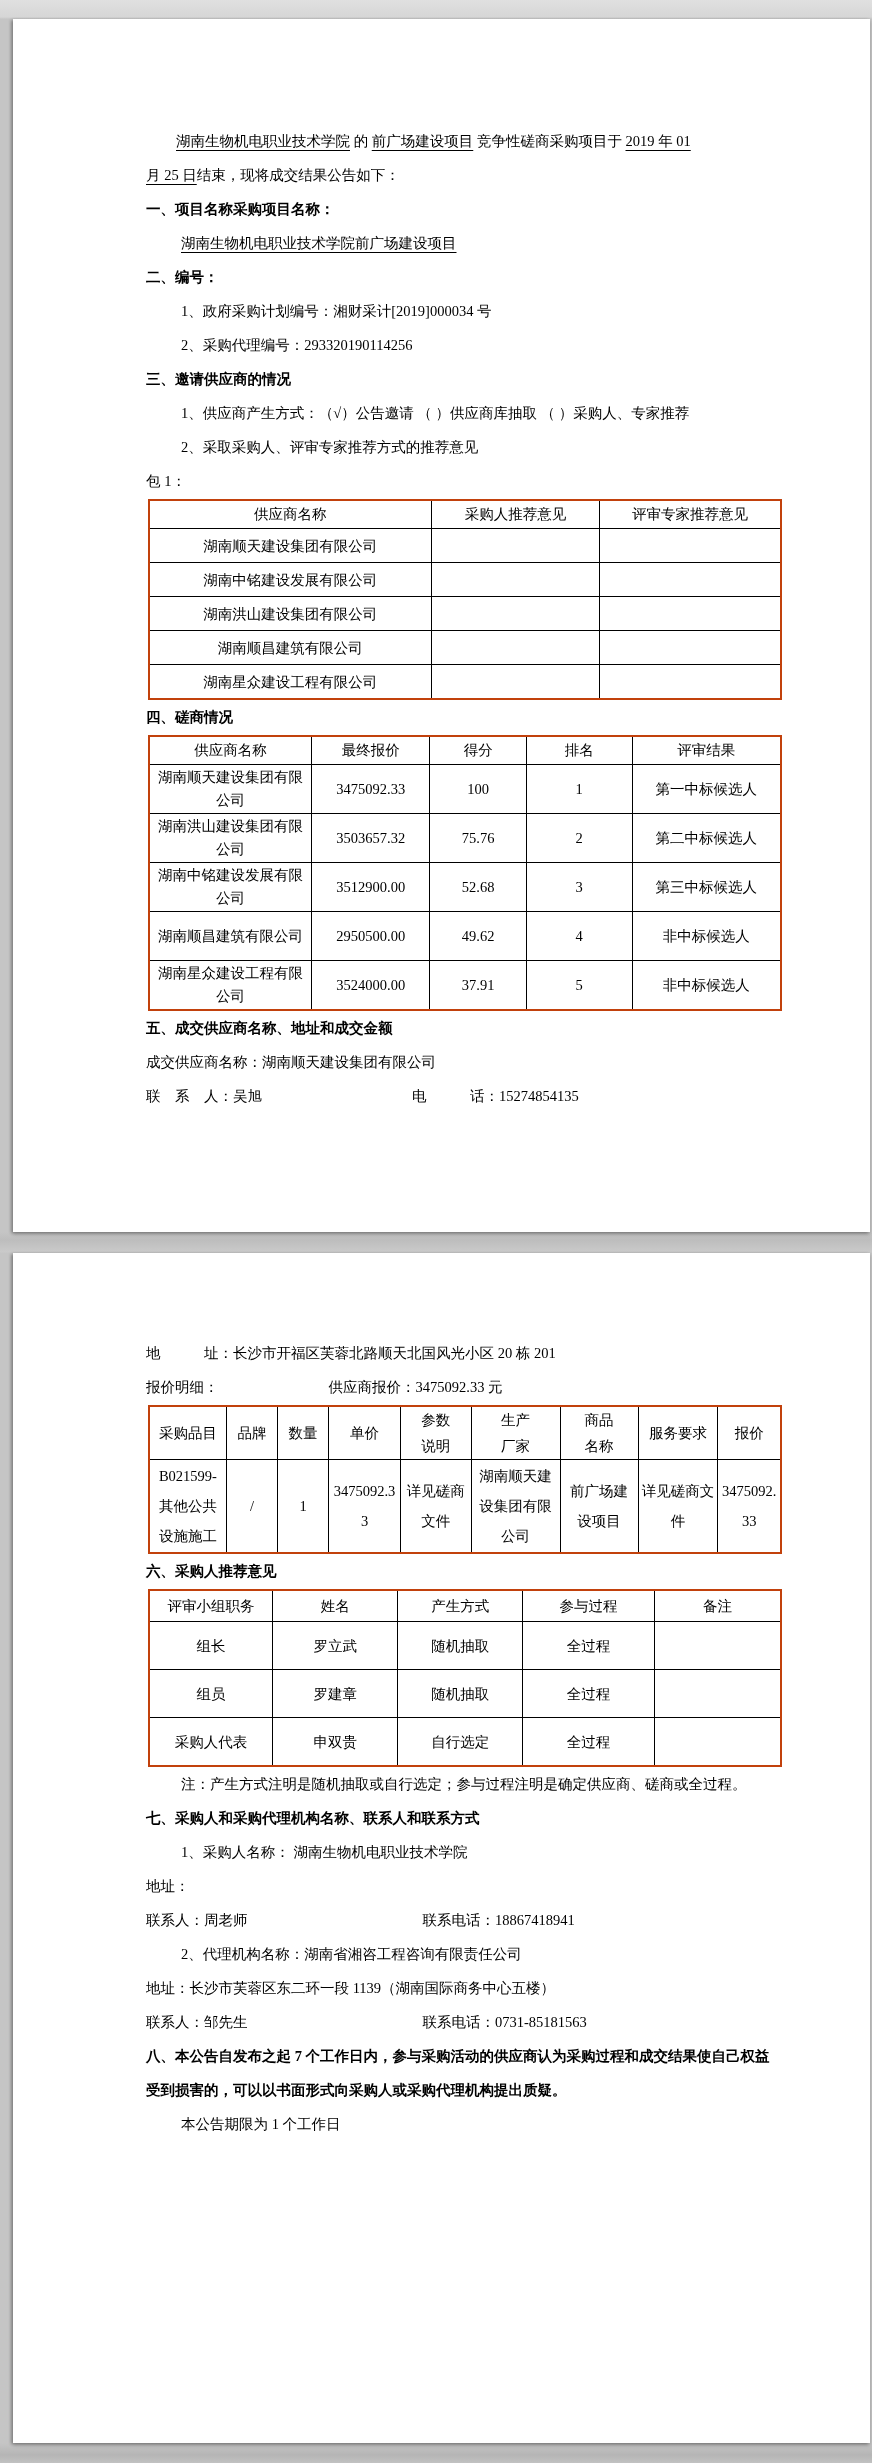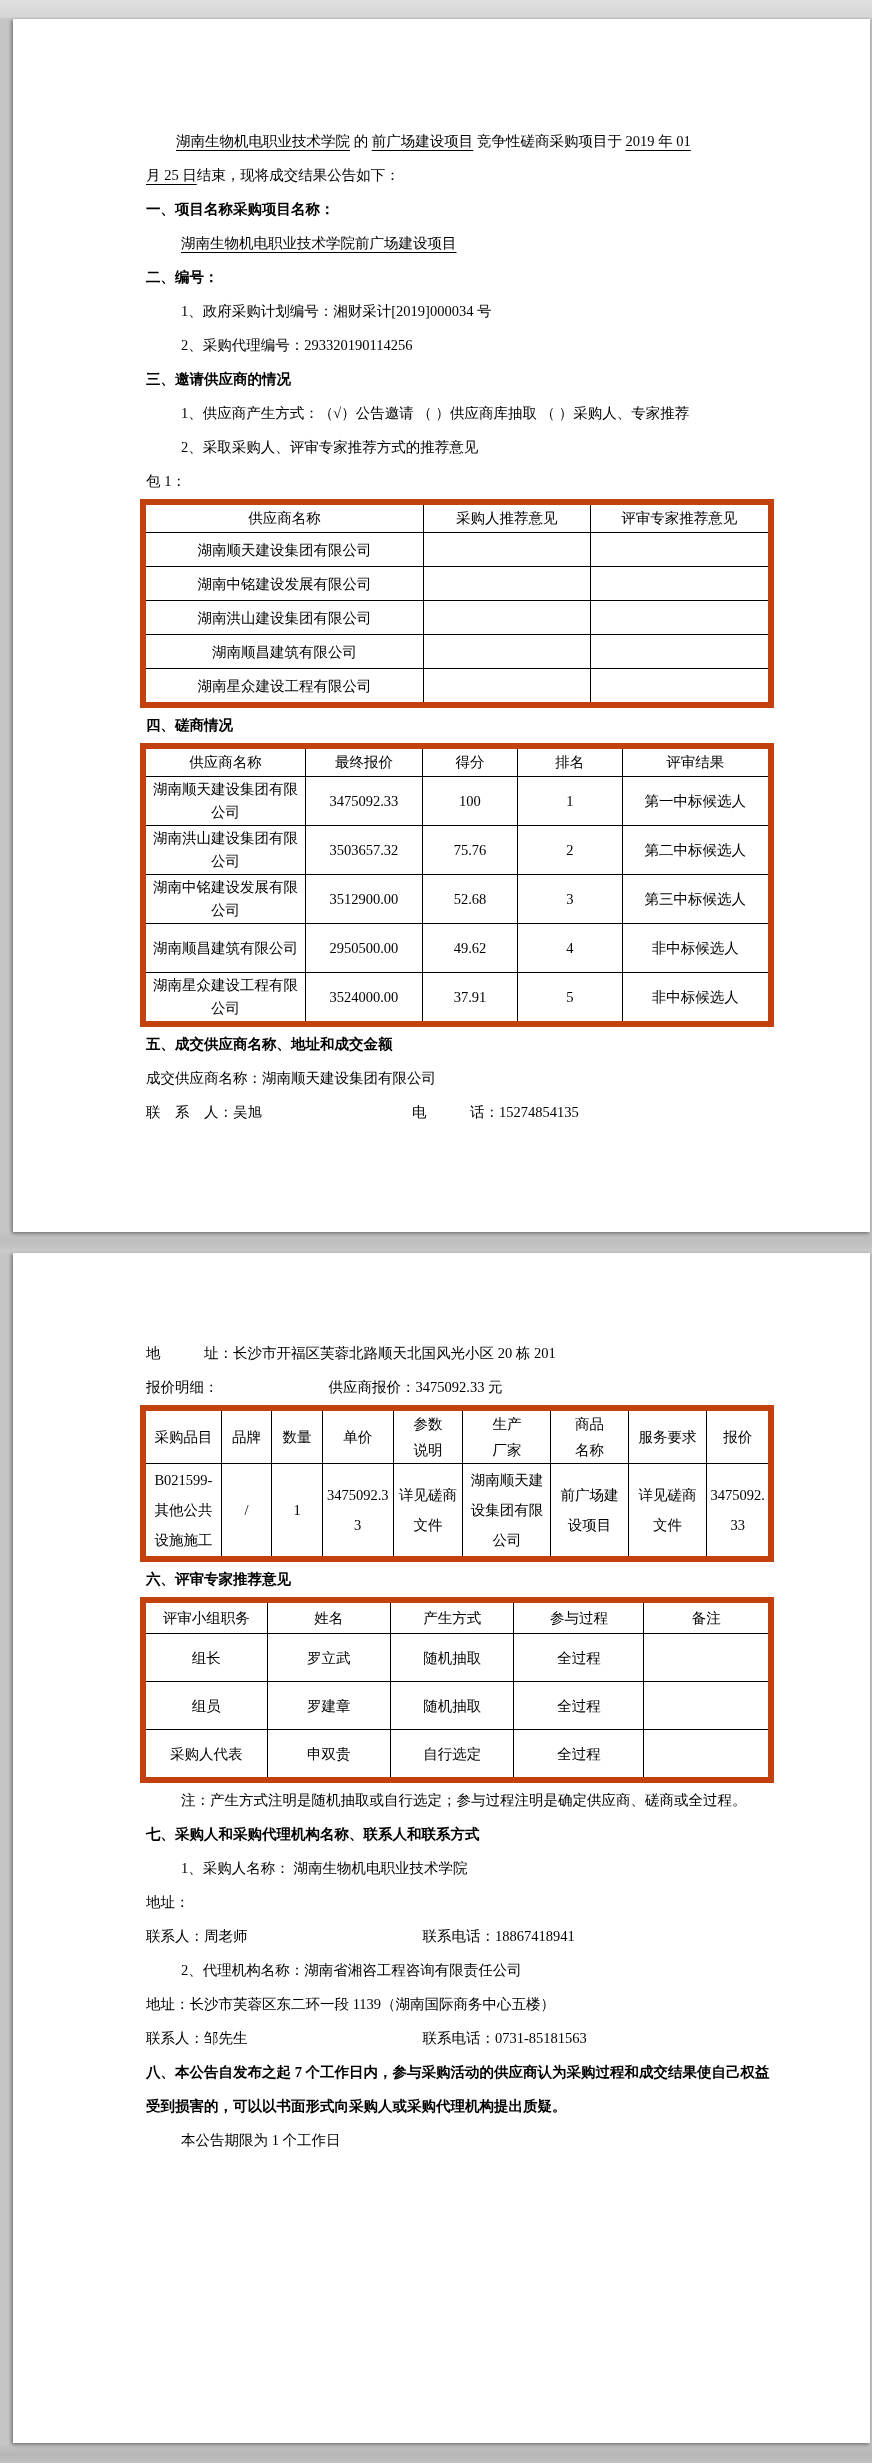--- a/index.html
+++ b/index.html
@@ -34,23 +34,23 @@
   .item  { margin-left:45px; }
   .intro { margin-left:10px; text-indent:30px; }
   .intro .l2 { text-indent:0; }
   .pkg   { margin-left:10px; }
   .u { text-decoration:underline; text-underline-offset:4px; }
   .boldpara { font-weight:bold; margin-left:10px; }
 
   table {
     width:100%;
     border-collapse:collapse;
-    border:6px solid #c2410c;
+    border:2px solid #c2410c;
     table-layout:fixed;
-    margin:1px 0 0 4px;
+    margin:1px 0 0 12px;
   }
   th, td {
     border:1px solid #000;
     font-weight:normal;
     text-align:center;
     vertical-align:middle;
     padding:0 3px;
     word-break:break-all;
     overflow:hidden;
   }
@@ -224,21 +224,21 @@
             <td class="c4">3475092.33</td>
             <td class="c5">详见磋商文件</td>
             <td class="c6">湖南顺天建设集团有限公司</td>
             <td class="c7">前广场建设项目</td>
             <td class="c8">详见磋商文件</td>
             <td class="c9">3475092.33</td>
           </tr>
         </tbody>
       </table>
 
-      <h3>六、评审专家推荐意见</h3>
+      <h3>六、采购人推荐意见</h3>
 
       <table class="t4">
         <thead>
           <tr>
             <th class="c1">评审小组职务</th>
             <th class="c2">姓名</th>
             <th class="c3">产生方式</th>
             <th class="c4">参与过程</th>
             <th class="c5">备注</th>
           </tr>

